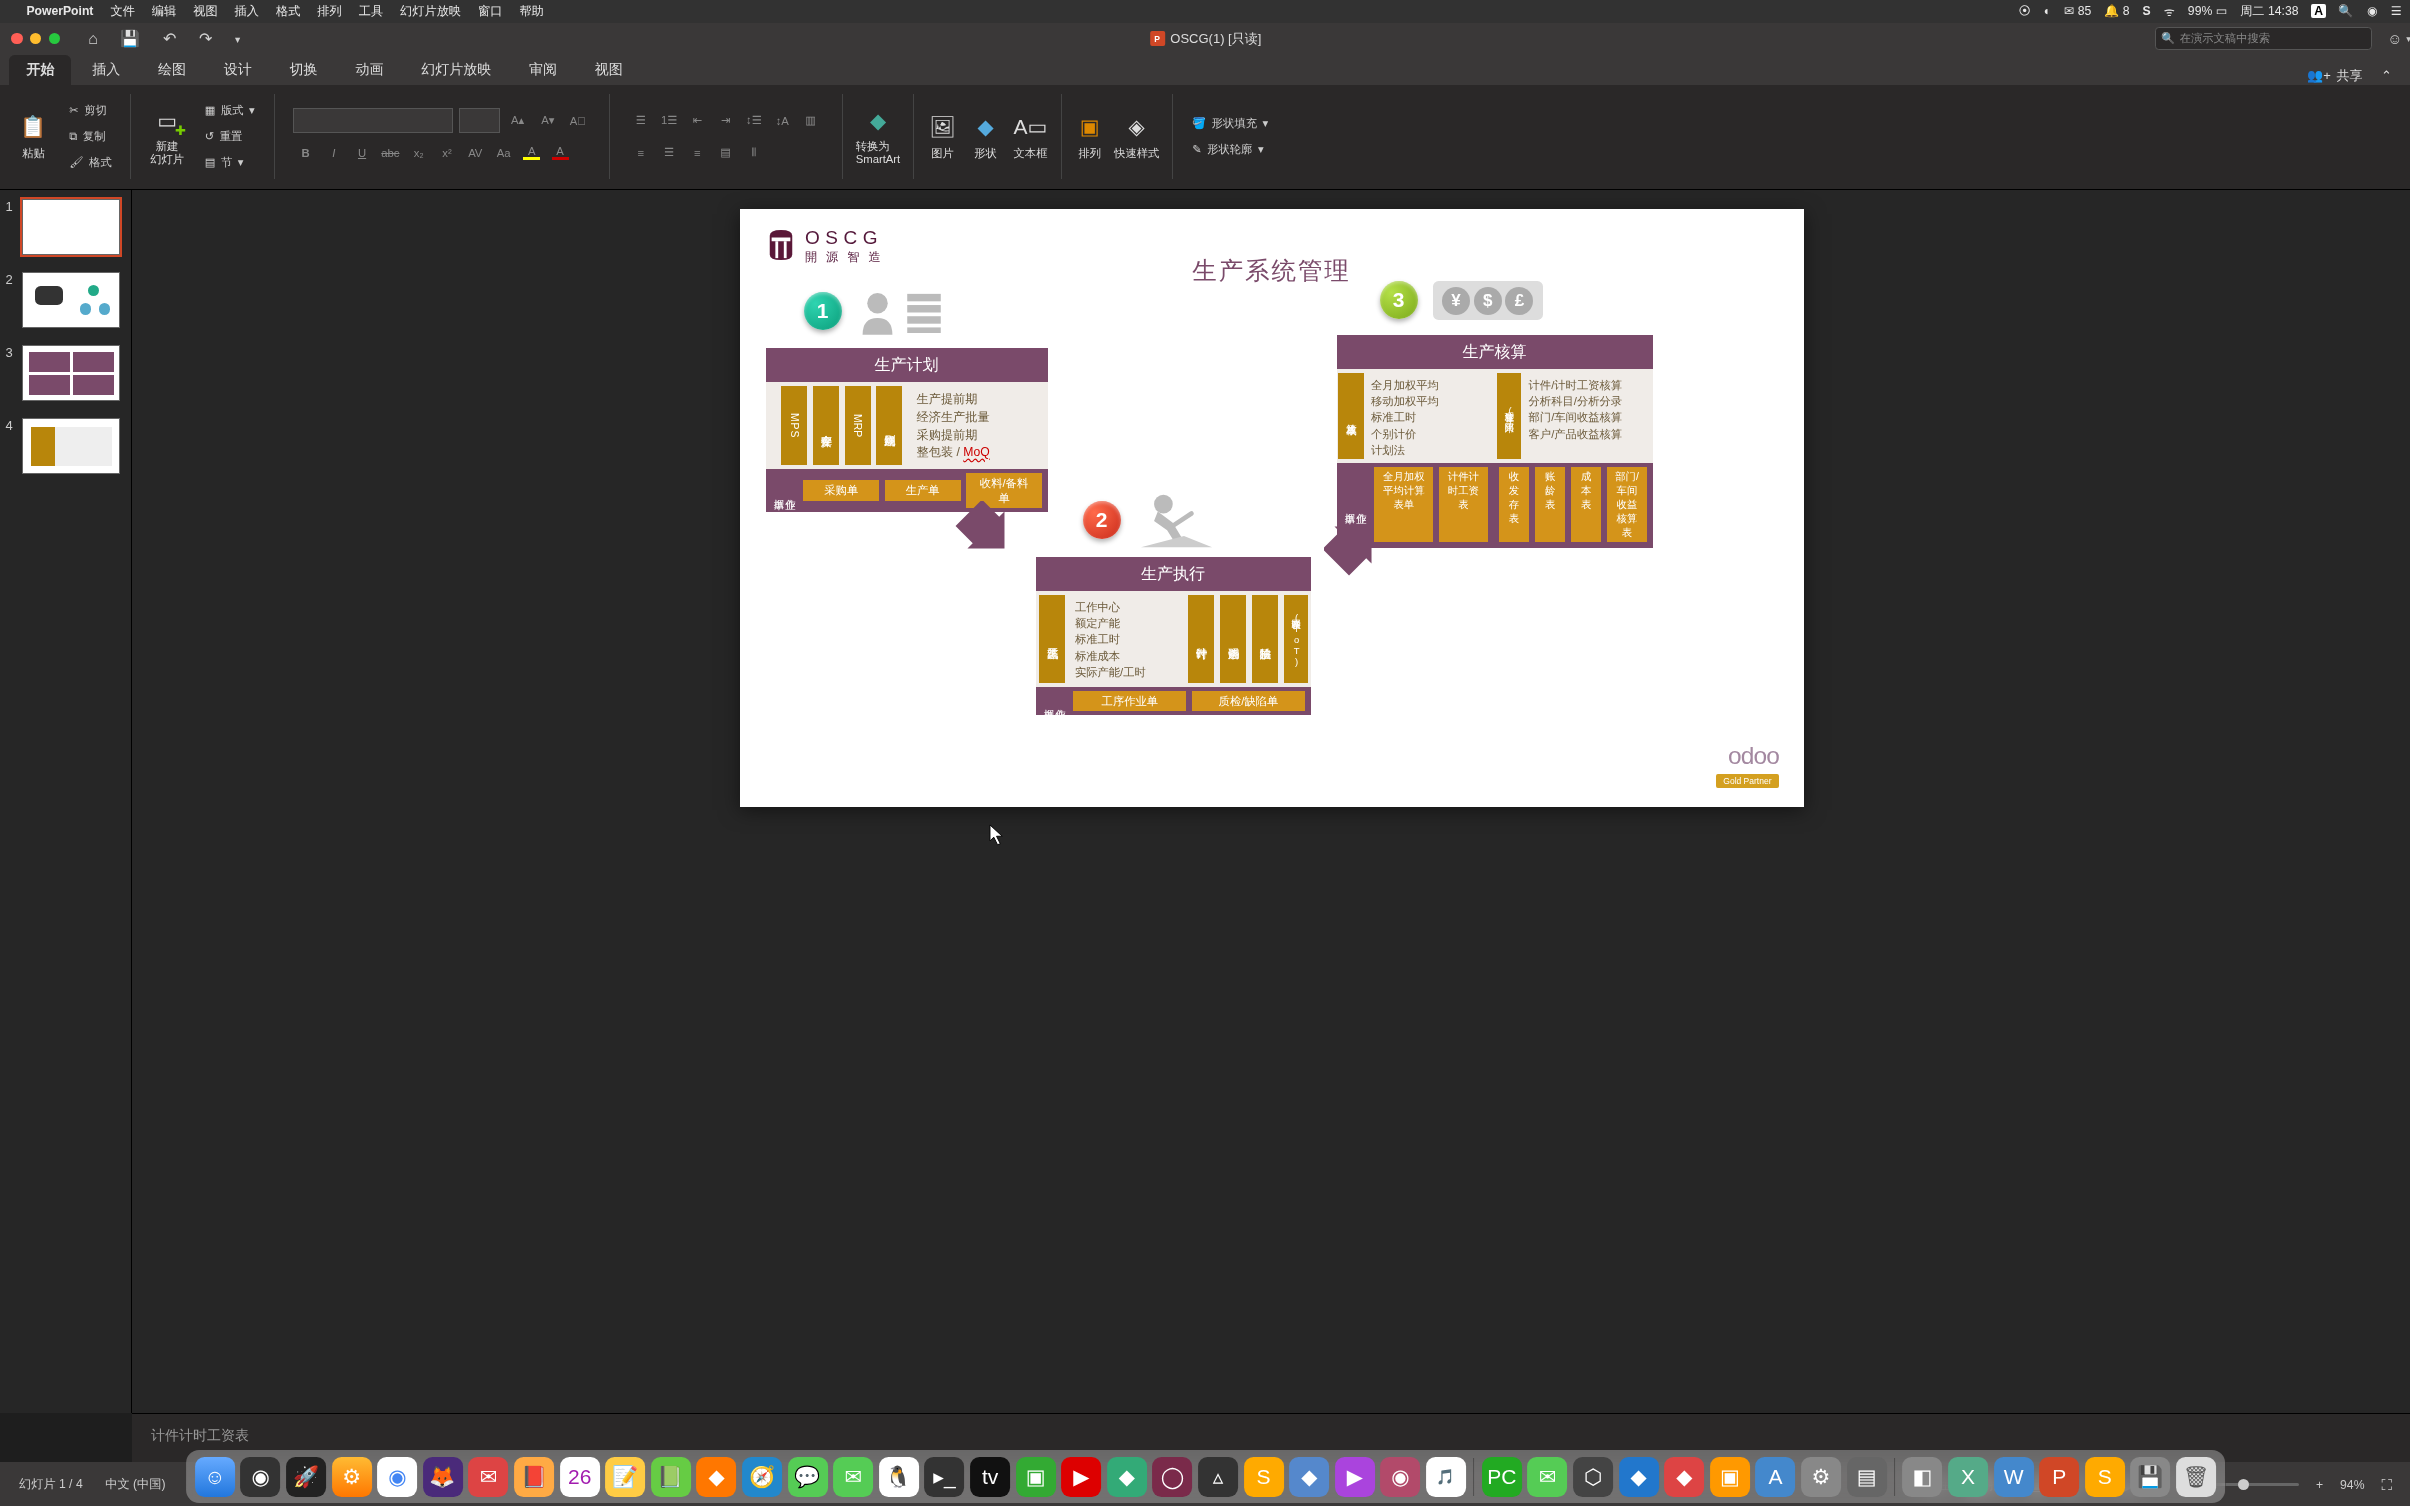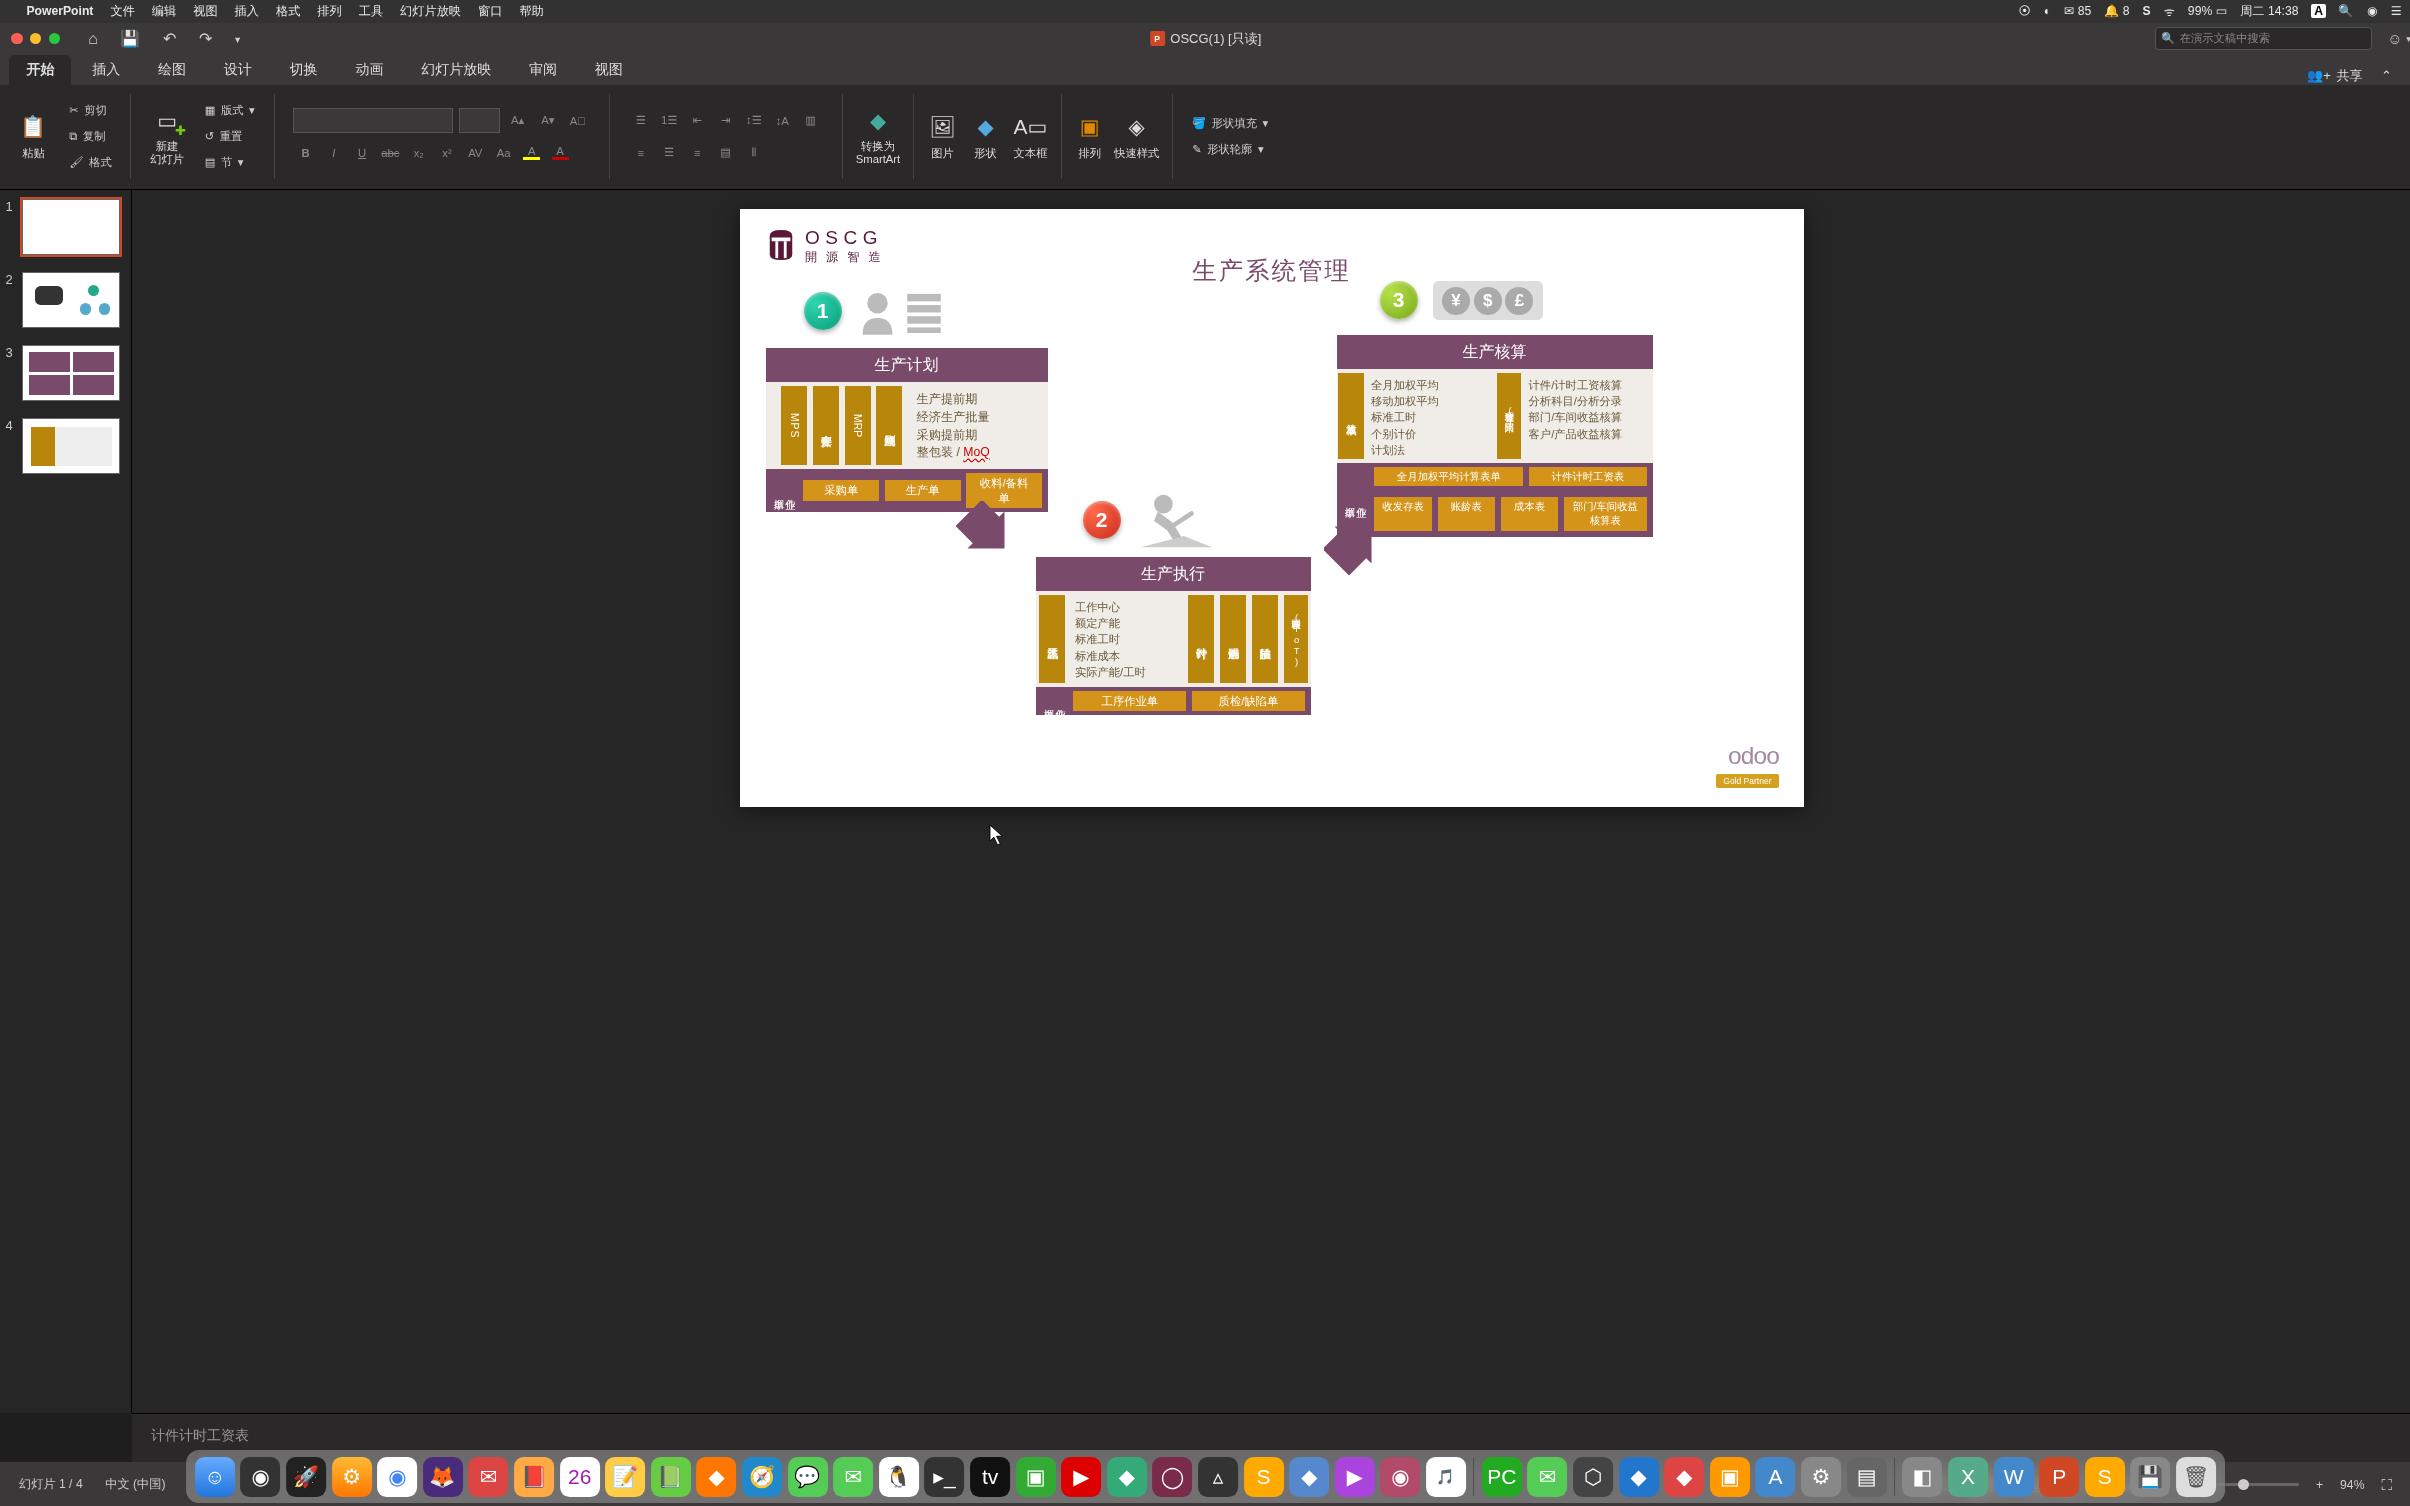--- a/index.html
+++ b/index.html
@@ -262,21 +262,21 @@
       <div class="fmt">≡</div>
       <div class="fmt">☰</div>
       <div class="fmt">≡</div>
       <div class="fmt">▤</div>
       <div class="fmt">⫴</div>
     </div>
   </div>
   <div class="vr"></div>
   <div class="bigbtn">
     <div class="icn" style="color:#4a9">◆</div>
-    <span style="white-space:pre;text-align:center;line-height:1.2">转换为
+    <span style="white-space:pre;line-height:1.2">转换为
 SmartArt</span>
   </div>
   <div class="vr"></div>
   <div style="display:flex;gap:13px">
     <div class="bigbtn">
         <div class="icn">🖼</div>
         <span>图片</span>
       </div>
     <div class="bigbtn">
         <div class="icn" style="color:#5ad">◆</div>
@@ -482,21 +482,21 @@
           <div class="textcol" style="padding:7.5px 5.6px;font-size:11.3px">
             <div>计件/计时工资核算</div>
             <div>分析科目/分析分录</div>
             <div>部门/车间收益核算</div>
             <div>客户/产品收益核算</div>
           </div>
         </div>
         <div class="footer-row two" style="flex-wrap:wrap">
           <div class="footer-label" style="white-space:pre">作业
 单据</div>
-          <div style="flex:1;display:flex;flex-direction:column;gap:11px">
+          <div style="flex:1;display:flex;flex-direction:row;gap:11px">
             <div style="display:flex;gap:5.6px">
               <div class="chip sm" style="flex:1.3">全月加权平均计算表单</div>
               <div class="chip sm" style="flex:1">计件计时工资表</div>
             </div>
             <div style="display:flex;gap:5.6px">
               <div class="chip sm">收发存表</div>
               <div class="chip sm">账龄表</div>
               <div class="chip sm">成本表</div>
               <div class="chip sm" style="flex:1.6">部门/车间收益核算表</div>
             </div>

